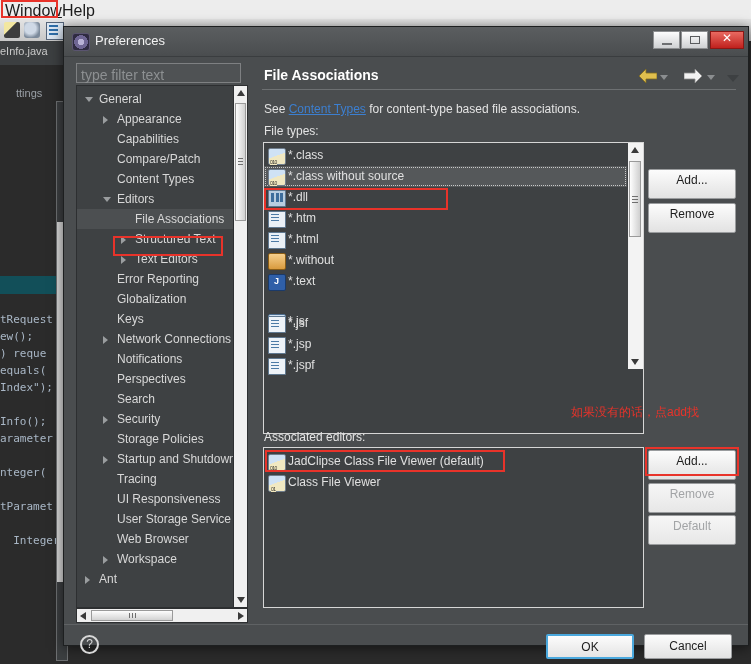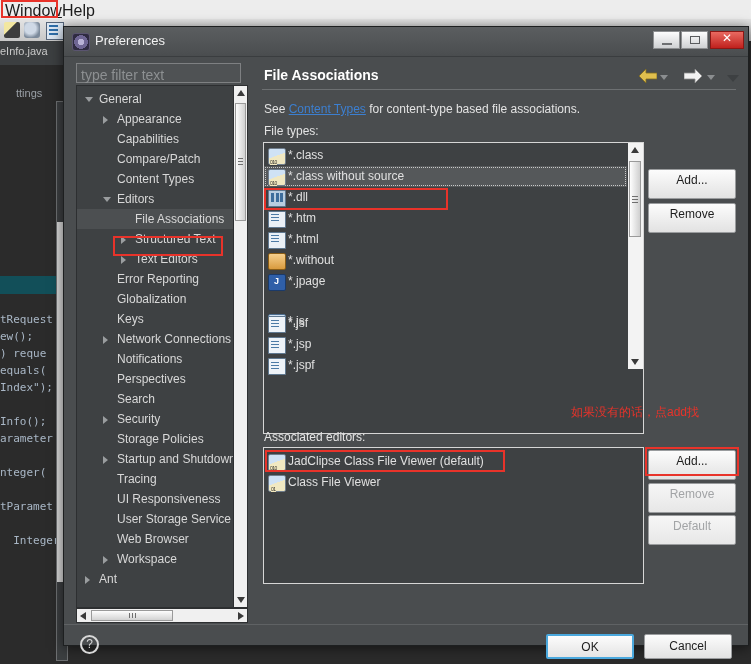--- a/index.html
+++ b/index.html
@@ -106,21 +106,21 @@
   #ft-vscroll{position:absolute;right:0;top:0;width:15px;height:226px;background:#f3f3f3;}
   #ft-vthumb{position:absolute;left:1px;top:18px;width:12px;height:76px;background:linear-gradient(90deg,#fefefe,#cfcfcf);border:1px solid #9a9a9a;box-sizing:border-box;}
   #ft-vthumb:after{content:"";position:absolute;left:2px;top:34px;width:6px;height:1px;background:#6f6f6f;box-shadow:0 3px 0 #6f6f6f,0 6px 0 #6f6f6f;}
   #ft-up{position:absolute;left:3px;top:4px;width:0;height:0;border-bottom:6px solid #3a3a3a;border-left:4px solid transparent;border-right:4px solid transparent;}
   #ft-down{position:absolute;left:3px;bottom:4px;width:0;height:0;border-top:6px solid #3a3a3a;border-left:4px solid transparent;border-right:4px solid transparent;}
   #hl-ftrow{position:absolute;left:200px;top:161px;width:184px;height:22px;border:2px solid #e8332a;box-sizing:border-box;}
 
   #note-cn{position:absolute;left:507px;top:377px;color:#e8332a;font-size:12px;white-space:nowrap;}
 
   #assoc-label{position:absolute;left:200px;top:403px;color:#e3e3e3;font-size:12px;}
-  #assoc-list{position:absolute;left:199px;top:420px;width:381px;height:137px;
+  #assoc-list{position:absolute;left:199px;top:420px;width:381px;height:161px;
      background:#3e4143;border:1px solid #d6d6d6;box-sizing:border-box;overflow:hidden;padding-left:44px;}
   .ae-row{position:absolute;left:0;width:377px;height:21px;}
   .ae-label{position:absolute;left:24px;top:3px;color:#e0e0e0;font-size:12px;white-space:nowrap;}
   #hl-aerow{position:absolute;left:201px;top:423px;width:240px;height:22px;border:2px solid #e8332a;box-sizing:border-box;}
 
   
   .sbtn{position:absolute;width:88px;height:30px;
      background:linear-gradient(#fcfcfc,#e2e2e2);border:1px solid #9a9c9e;
      box-sizing:border-box;color:#1d1d1d;font-size:12px;text-align:center;line-height:21px;border-radius:2px;}
   .sbtn.disabled{color:#a2a4a6;background:linear-gradient(#f6f6f6,#e7e7e7);}
@@ -368,21 +368,21 @@
         <div class="ft-row" style="top: 86px;">
           <span class="icn icn-htm"></span>
           <span class="ft-label">*.html</span>
         </div>
         <div class="ft-row" style="top: 107px;">
           <span class="icn icn-jar"></span>
           <span class="ft-label">*.without</span>
         </div>
         <div class="ft-row" style="top: 128px;">
           <span class="icn icn-jpage"></span>
-          <span class="ft-label">*.jpage</span>
+          <span class="ft-label">*.text</span>
         </div>
         <div class="ft-row" style="top: 149px; margin-top: 19px;">
           <span class="icn icn-js"></span>
           <span class="ft-label">*.js</span>
         </div>
         <div class="ft-row" style="top: 170px;">
           <span class="icn icn-jsf"></span>
           <span class="ft-label">*.jsf</span>
         </div>
         <div class="ft-row" style="top: 191px;">

